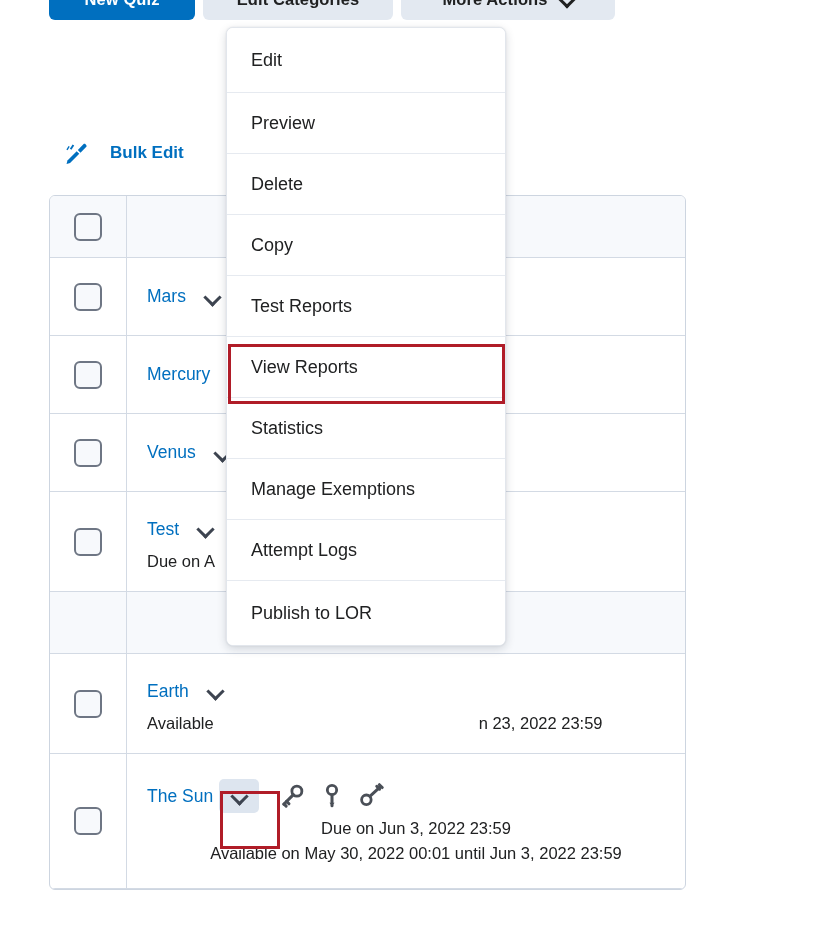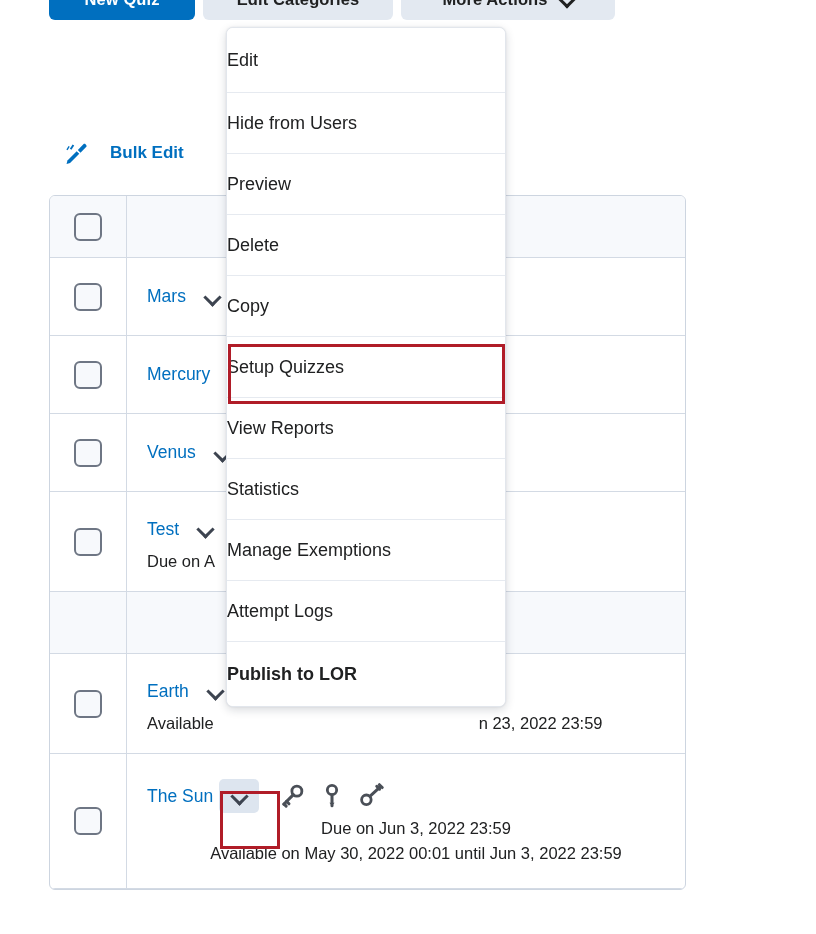--- a/index.html
+++ b/index.html
@@ -222,27 +222,28 @@
     border: 1px solid #e2e6ec;
     border-radius: 7px;
     box-shadow: 0 3px 10px rgba(20,30,50,0.16), 0 0 2px rgba(20,30,50,0.10);
     z-index: 50;
     overflow: hidden;
   }
   .menu-item {
     height: 61px;
     display: flex;
     align-items: center;
+    padding-left: 24px;
     font-size: 18px;
     color: #202122;
     border-bottom: 1px solid #e6eaf0;
     background: #ffffff;
   }
   .menu-item:first-child { height: 65px; }
-  .menu-item:last-child { border-bottom: none; height: 64px; font-weight: bold; }
+  .menu-item:last-child { border-bottom: none; height: 64px; }
 </style>
 </head>
 <body>
 
 <div id="stage">
 
   <div class="toolbar">
     <div class="btn btn-primary">
       <span>New Quiz</span>
     </div>
@@ -397,25 +398,24 @@
         </div>
         <div class="meta-line">Due on Jun 3, 2022 23:59</div>
         <div class="meta-line">Available on May 30, 2022 00:01 until Jun 3, 2022 23:59</div>
       </div>
     </div>
 
   </div>
 
   <div class="menu">
     <div class="menu-item">Edit</div>
-    <div class="menu-item">Hide from Users</div>
     <div class="menu-item">Preview</div>
     <div class="menu-item">Delete</div>
     <div class="menu-item">Copy</div>
-    <div class="menu-item">Setup Quizzes</div>
+    <div class="menu-item">Test Reports</div>
     <div class="menu-item">View Reports</div>
     <div class="menu-item">Statistics</div>
     <div class="menu-item">Manage Exemptions</div>
     <div class="menu-item">Attempt Logs</div>
     <div class="menu-item">Publish to LOR</div>
   </div>
 
   <div class="hl-box" id="hl-grade"></div>
   <div class="hl-box" id="hl-chevron"></div>
 

